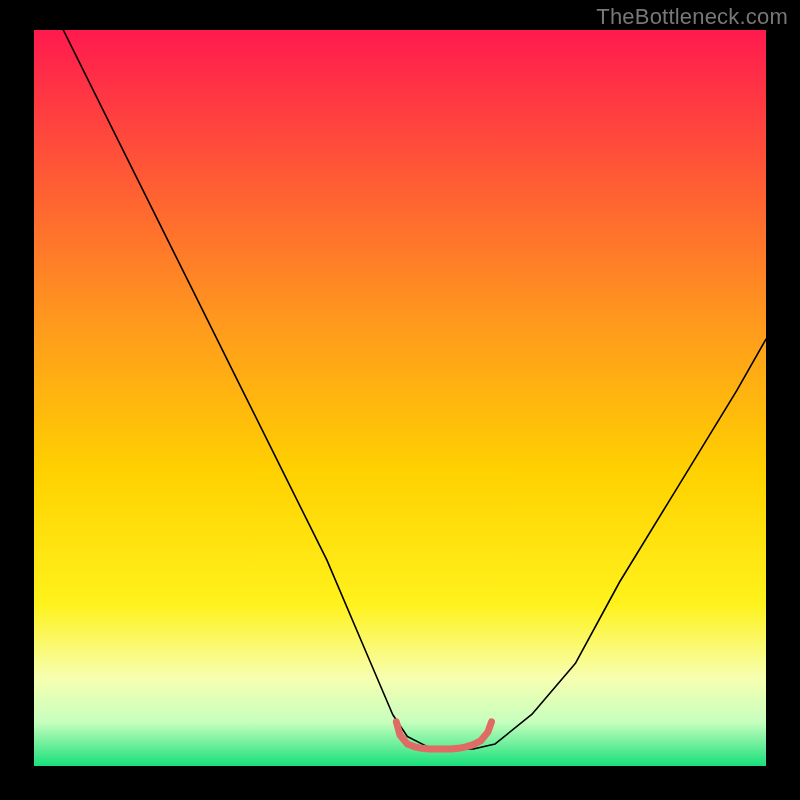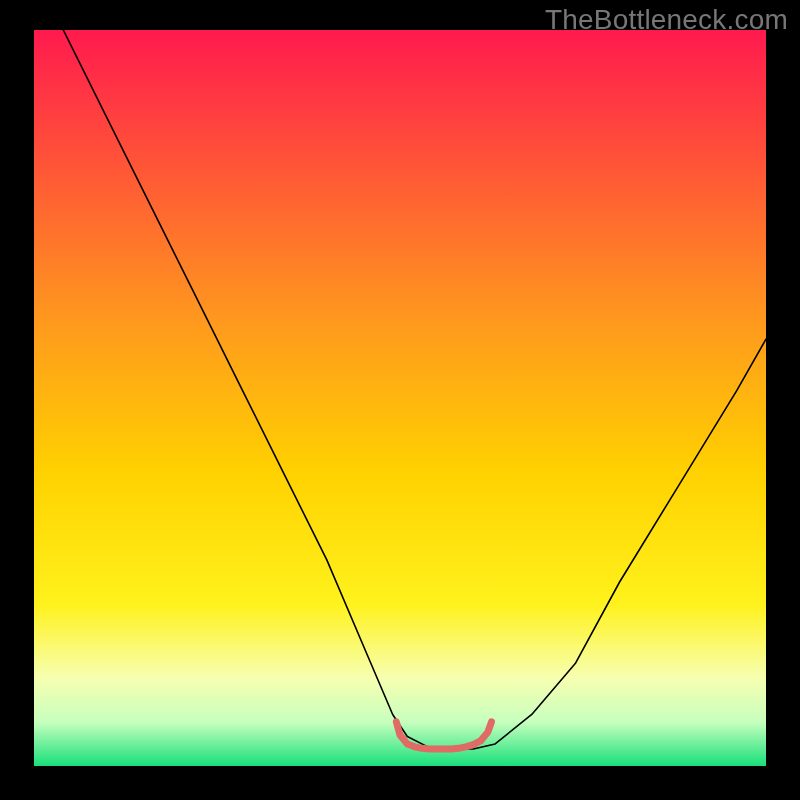--- a/index.html
+++ b/index.html
@@ -15,21 +15,21 @@
     position: relative;
     width: 800px;
     height: 800px;
     background: #000;
   }
   .watermark {
     position: absolute;
     top: 4px;
     right: 12px;
     color: #777;
-    font-size: 28px;
+    font-size: 22px;
     font-weight: 500;
     letter-spacing: 0.2px;
     z-index: 5;
   }
   .plot-wrap {
     position: absolute;
     left: 34px;
     top: 30px;
     width: 732px;
     height: 736px;

